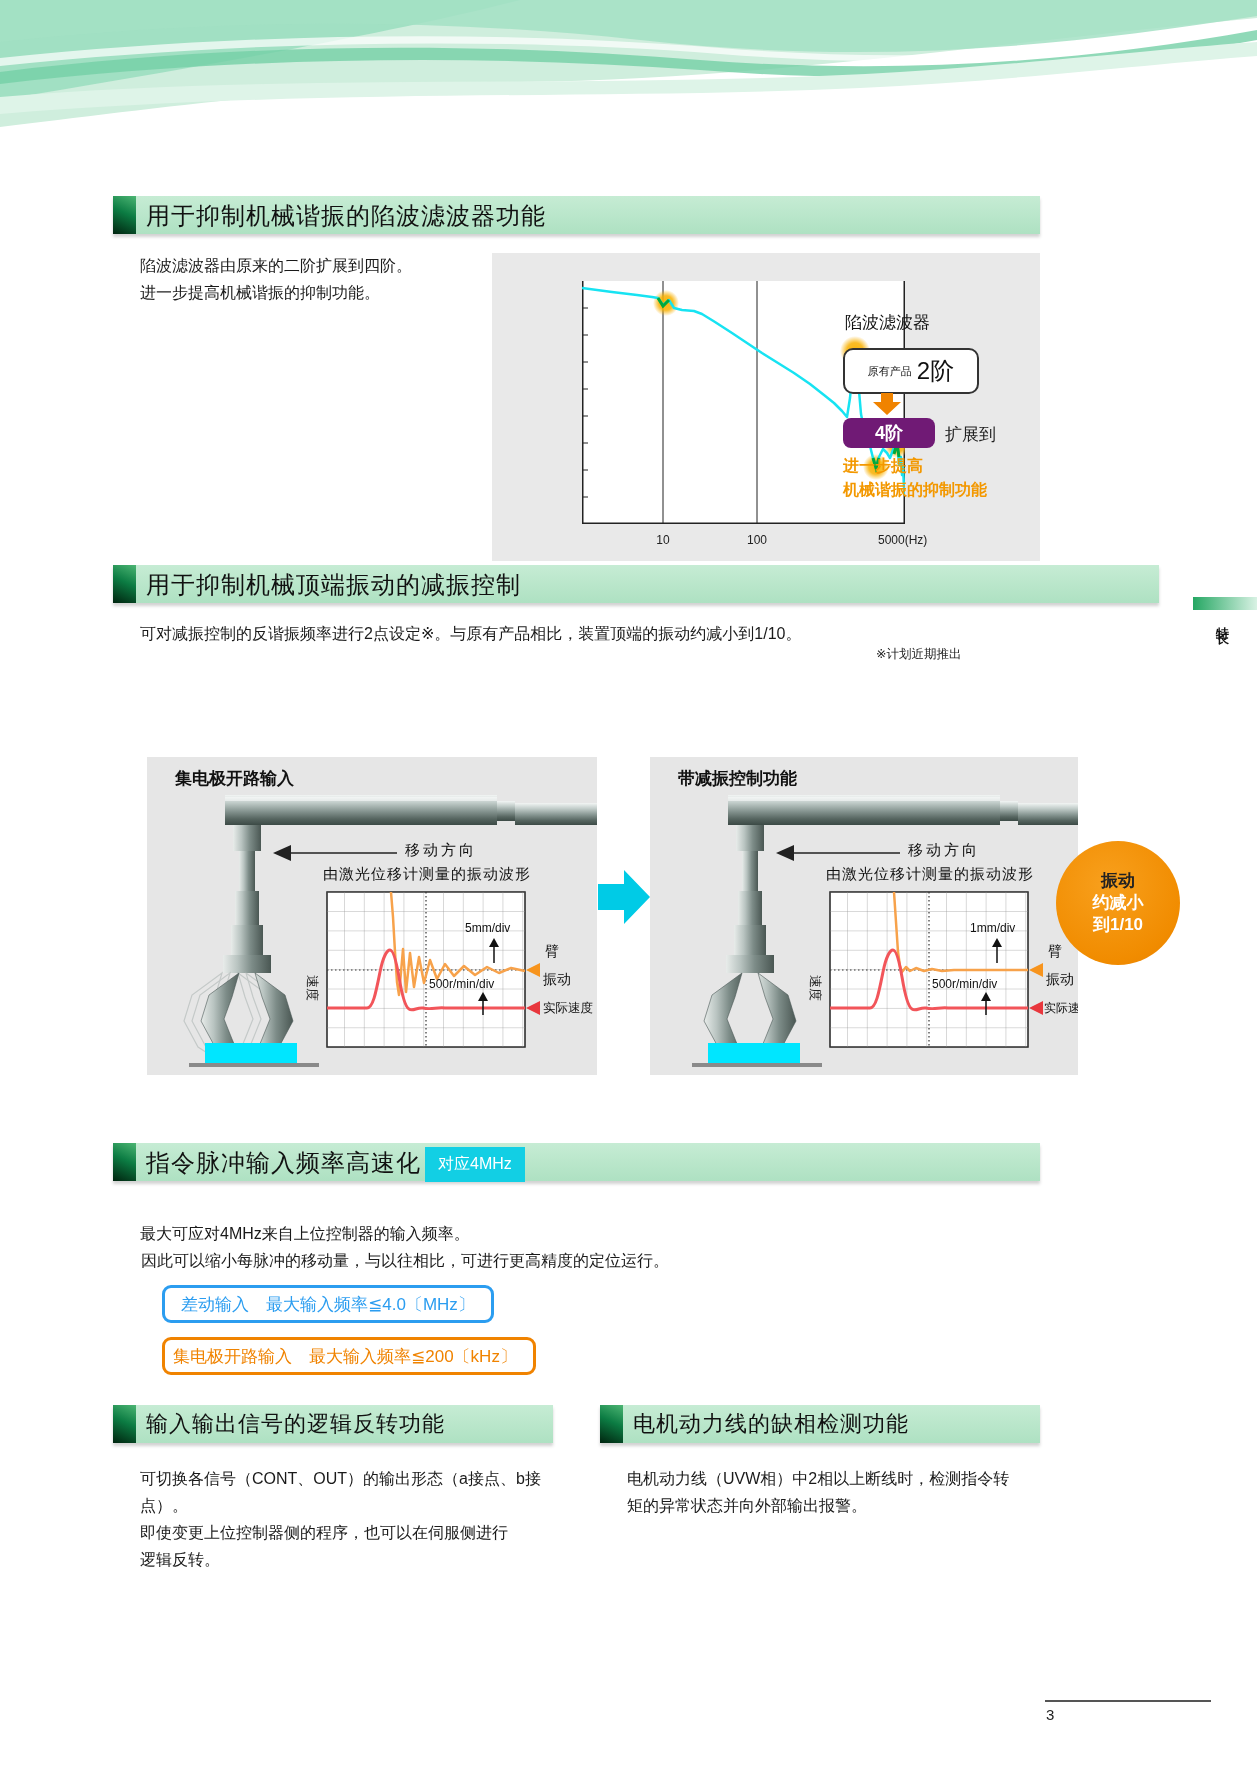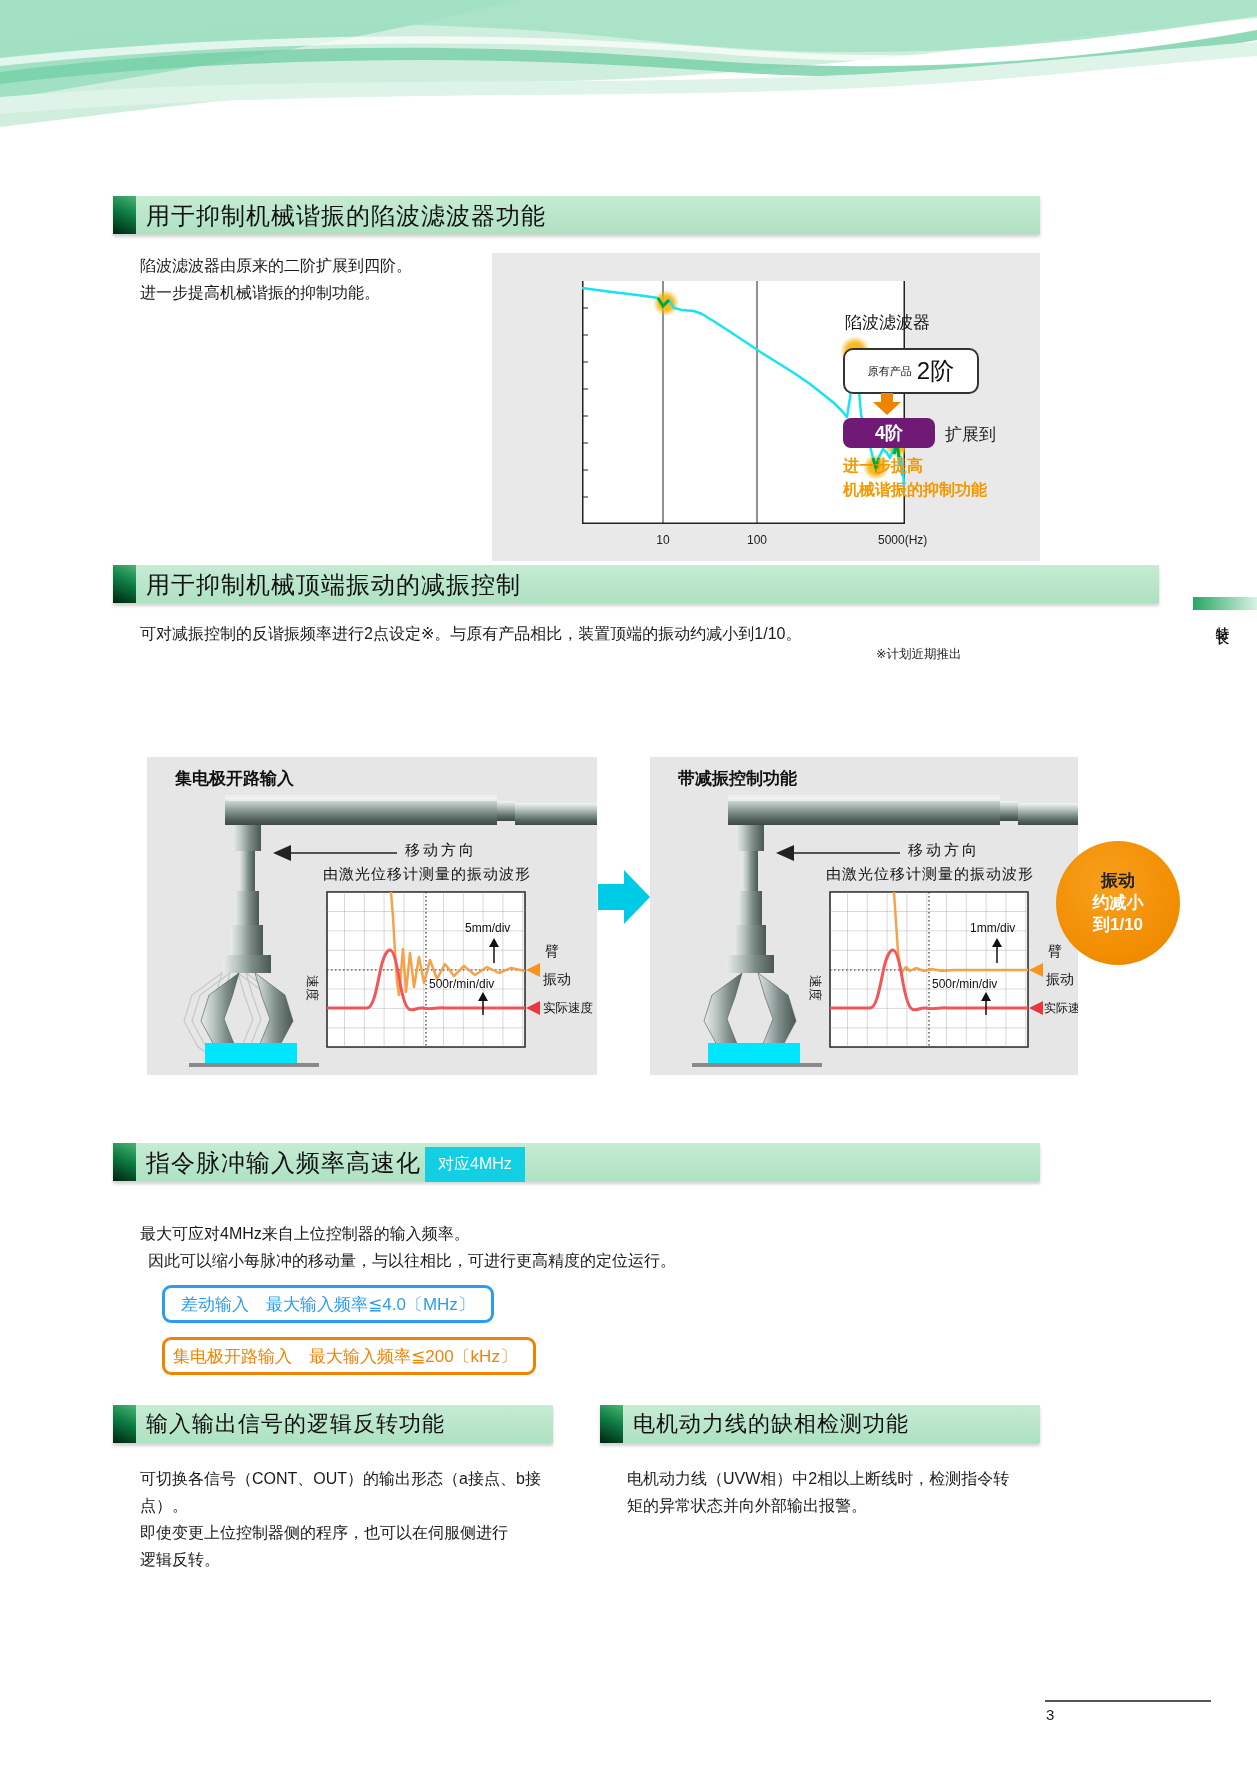--- a/index.html
+++ b/index.html
@@ -285,21 +285,21 @@
     <div class="l2">约减小</div>
     <div class="l2">到1/10</div>
   </div>
 
   <div class="sec-bar" style="left:113px;top:1143px;width:927px;">
     <div class="sec-chip"></div>
     <div class="sec-title">指令脉冲输入频率高速化</div>
   </div>
   <div class="mhz-badge">对应4MHz</div>
   <div class="abs body-text" style="left:140px;top:1220px;">最大可应对4MHz来自上位控制器的输入频率。</div>
-  <div class="abs body-text" style="left:148px;top:1247px;text-align:center;">因此可以缩小每脉冲的移动量，与以往相比，可进行更高精度的定位运行。</div>
+  <div class="abs body-text" style="left:141px;top:1247px;text-align:center;">因此可以缩小每脉冲的移动量，与以往相比，可进行更高精度的定位运行。</div>
   <div class="spec-box blue" style="left:162px;top:1285px;">差动输入　最大输入频率≦4.0〔MHz〕</div>
   <div class="spec-box orange" style="left:162px;top:1337px;padding-left:8px;">集电极开路输入　最大输入频率≦200〔kHz〕</div>
 
   <div class="sec-bar" style="left:113px;top:1405px;width:440px;">
     <div class="sec-chip"></div>
     <div class="sec-title small">输入输出信号的逻辑反转功能</div>
   </div>
   <div class="sec-bar" style="left:600px;top:1405px;width:440px;">
     <div class="sec-chip"></div>
     <div class="sec-title small">电机动力线的缺相检测功能</div>

